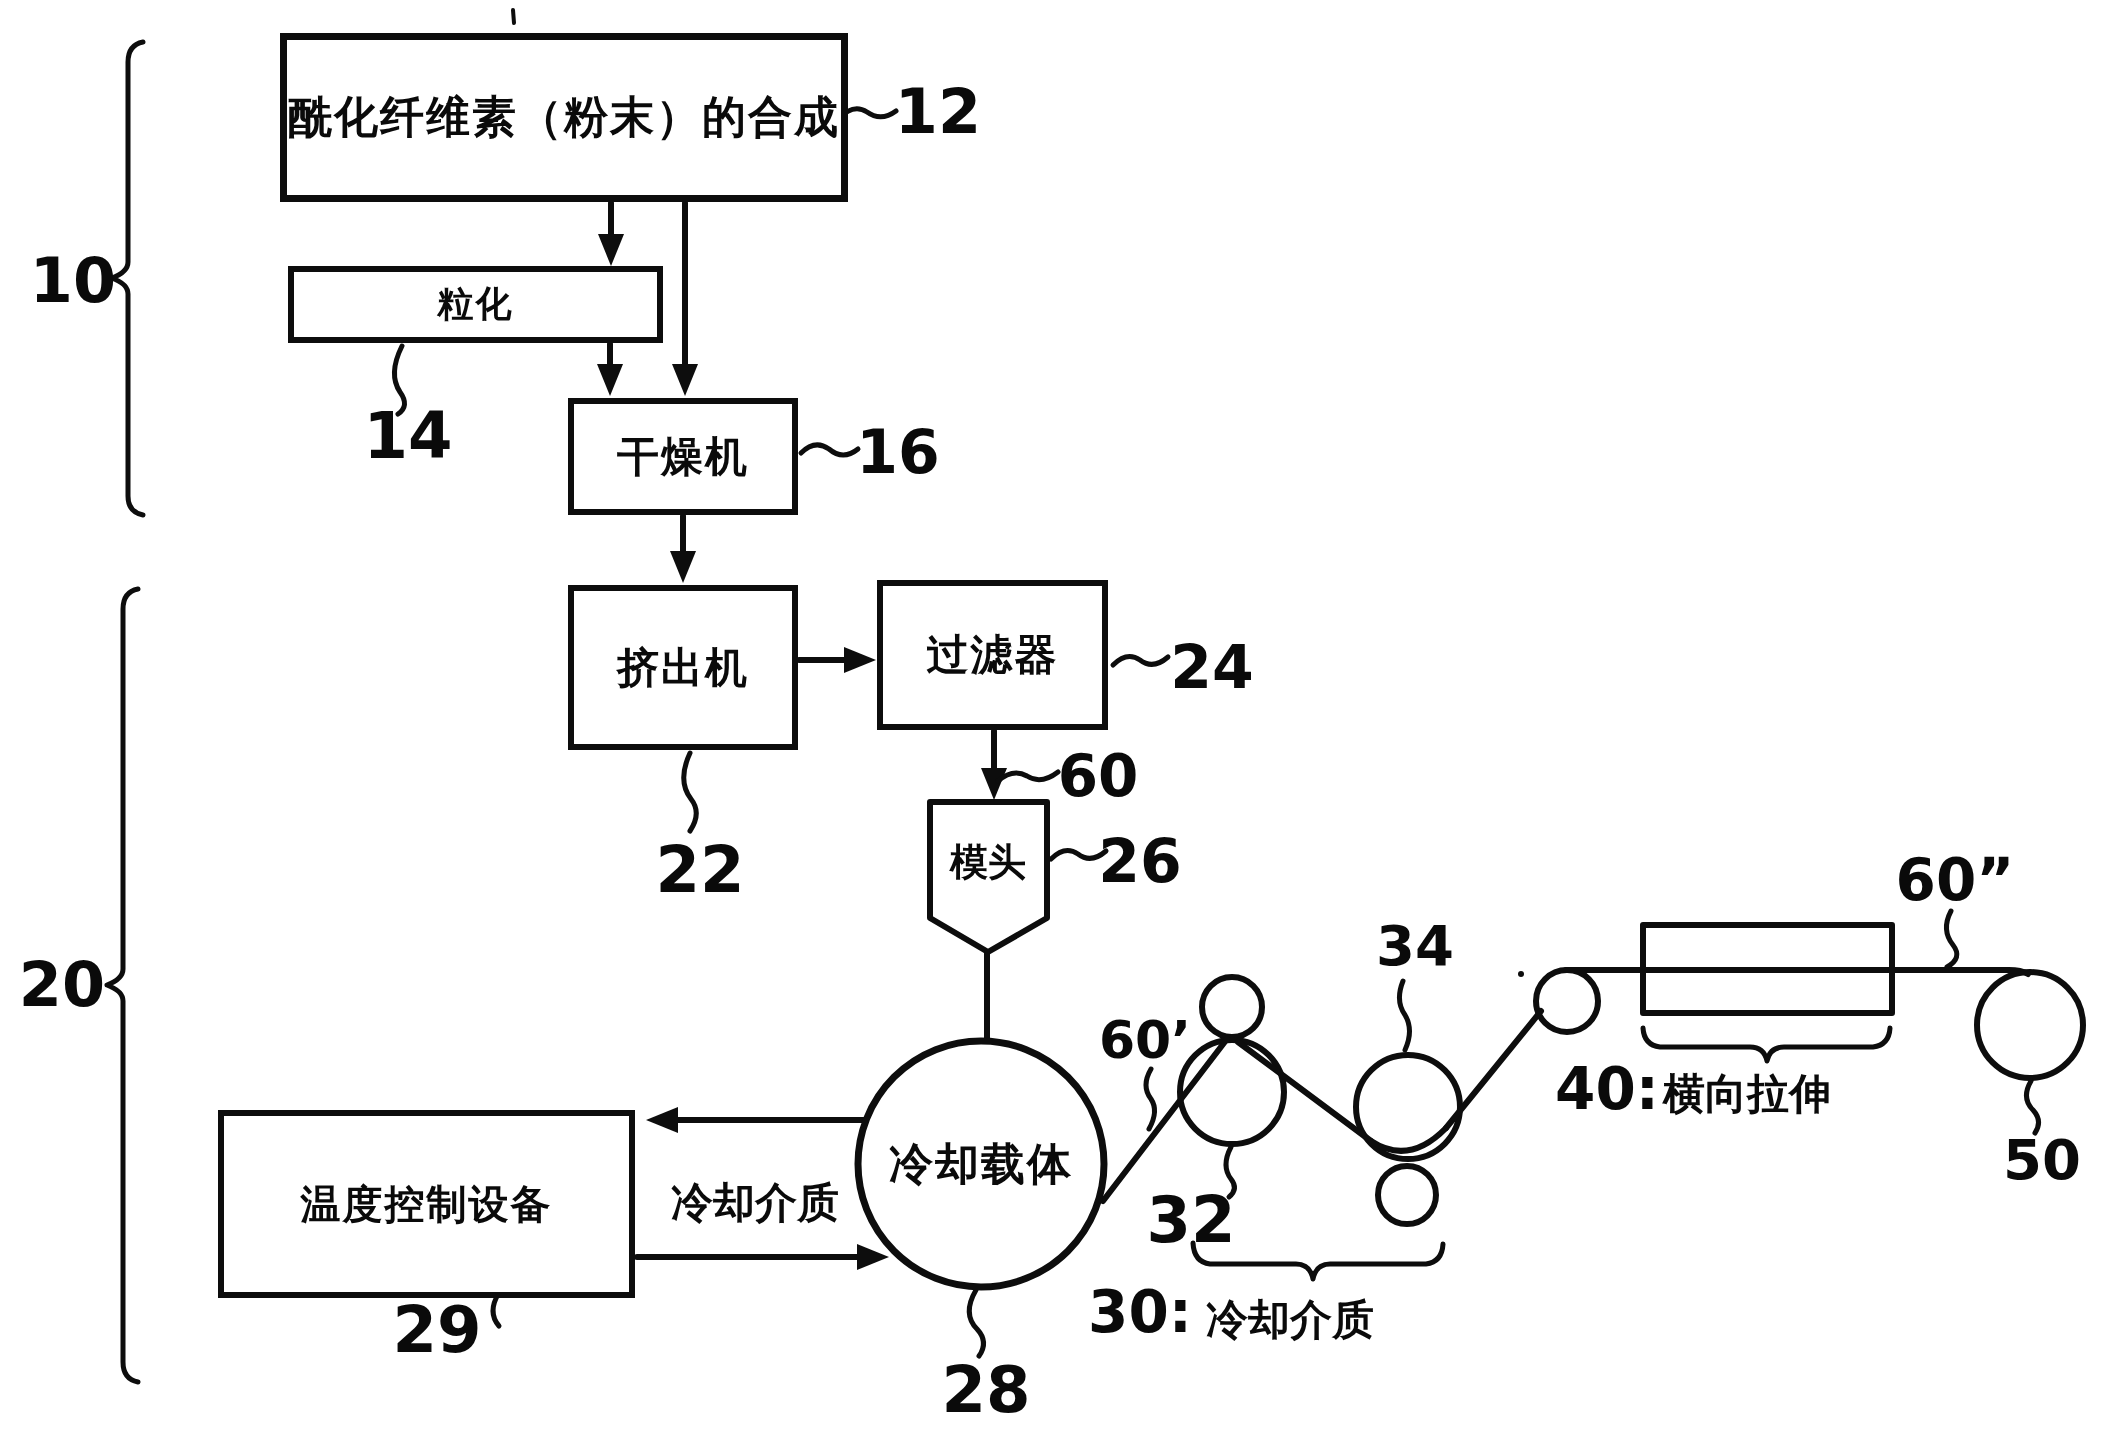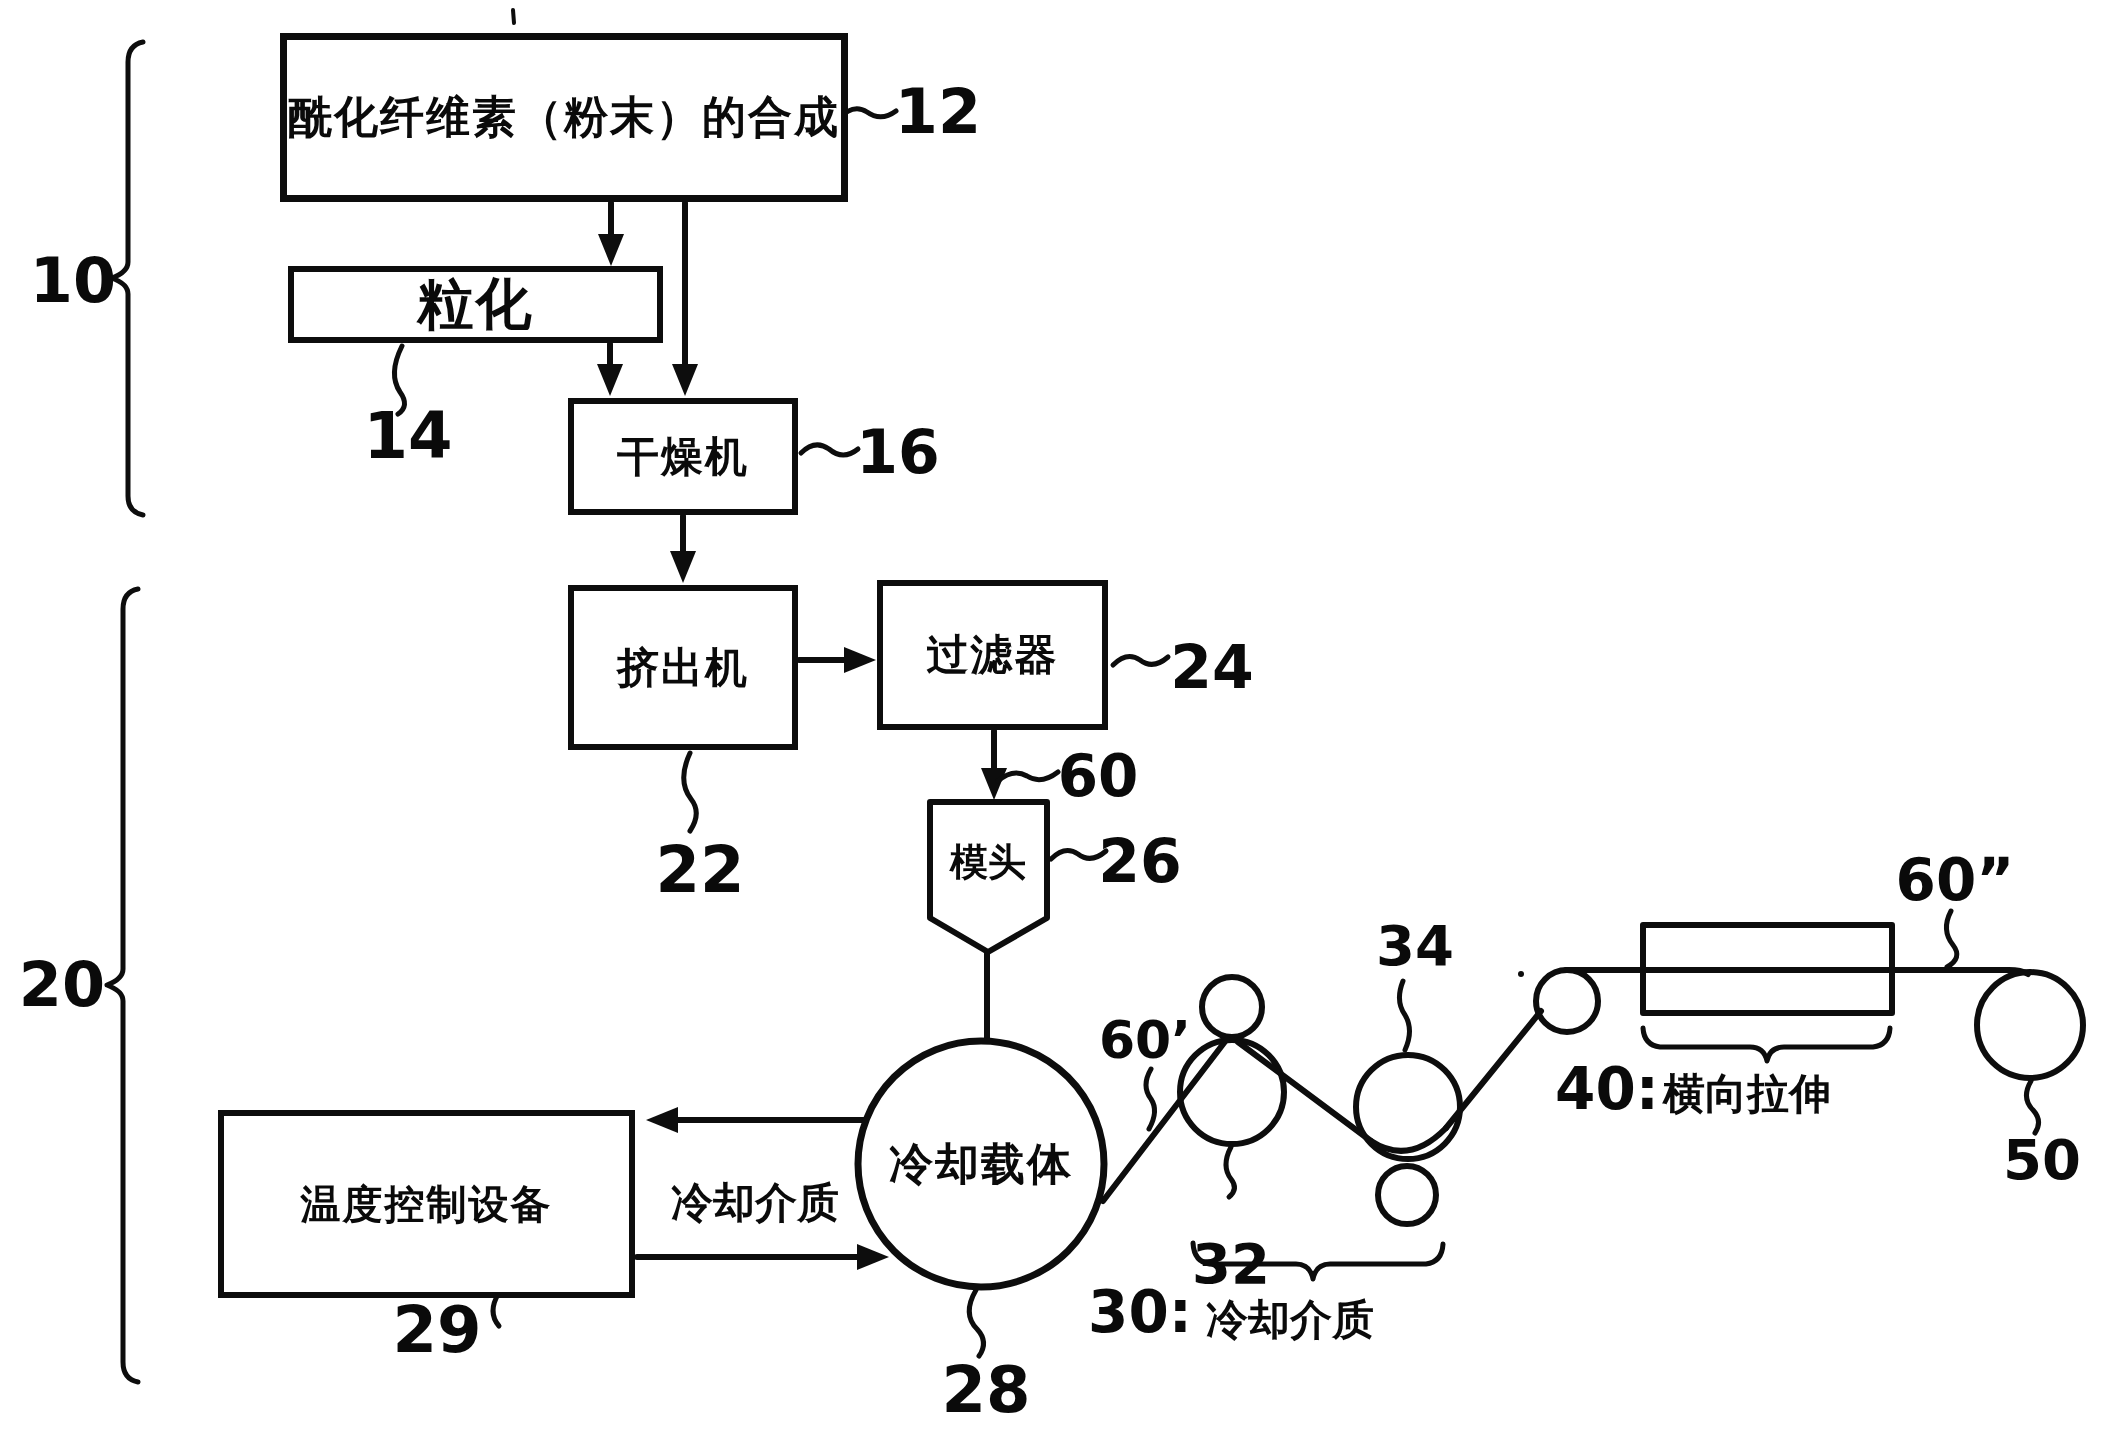--- a/index.html
+++ b/index.html
@@ -127,21 +127,21 @@
       <circle cx="1069" cy="1160" r="3" fill="#0d0d0d" stroke="none"></circle>
       <circle cx="1069" cy="1186" r="3" fill="#0d0d0d" stroke="none"></circle>
     </g>
   </svg>
 
   <div class="box" style="left:280px;top:33px;width:568px;height:169px;border-width:7px;">
     <span class="box-label" style="font-size:44px;">酰化纤维素（粉末）的合成</span>
   </div>
 
   <div class="box" style="left:288px;top:266px;width:375px;height:77px;">
-    <span class="box-label" style="font-size:56px;">粒化</span>
+    <span class="box-label" style="font-size:36px;">粒化</span>
   </div>
 
   <div class="box" style="left:568px;top:398px;width:230px;height:117px;">
     <span class="box-label" style="font-size:42px;">干燥机</span>
   </div>
 
   <div class="box" style="left:877px;top:580px;width:231px;height:150px;">
     <span class="box-label" style="font-size:42px;">过滤器</span>
   </div>
 
@@ -170,21 +170,21 @@
   <div class="lbl" style="left:938px;top:112px;font-size:62px;">12</div>
   <div class="lbl" style="left:408px;top:436px;font-size:64px;">14</div>
   <div class="lbl" style="left:898px;top:452px;font-size:60px;">16</div>
   <div class="lbl" style="left:700px;top:870px;font-size:64px;">22</div>
   <div class="lbl" style="left:1212px;top:667px;font-size:60px;">24</div>
   <div class="lbl" style="left:1140px;top:861px;font-size:60px;text-align:right;">26</div>
   <div class="lbl" style="left:1098px;top:776px;font-size:58px;">60</div>
   <div class="lbl" style="left:986px;top:1390px;font-size:64px;">28</div>
   <div class="lbl" style="left:437px;top:1330px;font-size:64px;">29</div>
   <div class="lbl" style="left:1145px;top:1040px;font-size:52px;">60’</div>
-  <div class="lbl" style="left:1231px;top:1220px;font-size:56px;margin-top:44px;">32</div>
+  <div class="lbl" style="left:1191px;top:1220px;font-size:64px;">32</div>
   <div class="lbl" style="left:1415px;top:946px;font-size:56px;">34</div>
   <div class="lbl" style="left:1140px;top:1312px;font-size:58px;">30:</div>
   <div class="lbl cjk" style="left:1290px;top:1320px;font-size:42px;font-weight:600;">冷却介质</div>
   <div class="lbl" style="left:1607px;top:1089px;font-size:58px;">40:</div>
   <div class="lbl cjk" style="left:1747px;top:1094px;font-size:42px;font-weight:600;">横向拉伸</div>
   <div class="lbl" style="left:1955px;top:880px;font-size:58px;">60”</div>
   <div class="lbl" style="left:2042px;top:1160px;font-size:56px;">50</div>
 
 </div>
 

